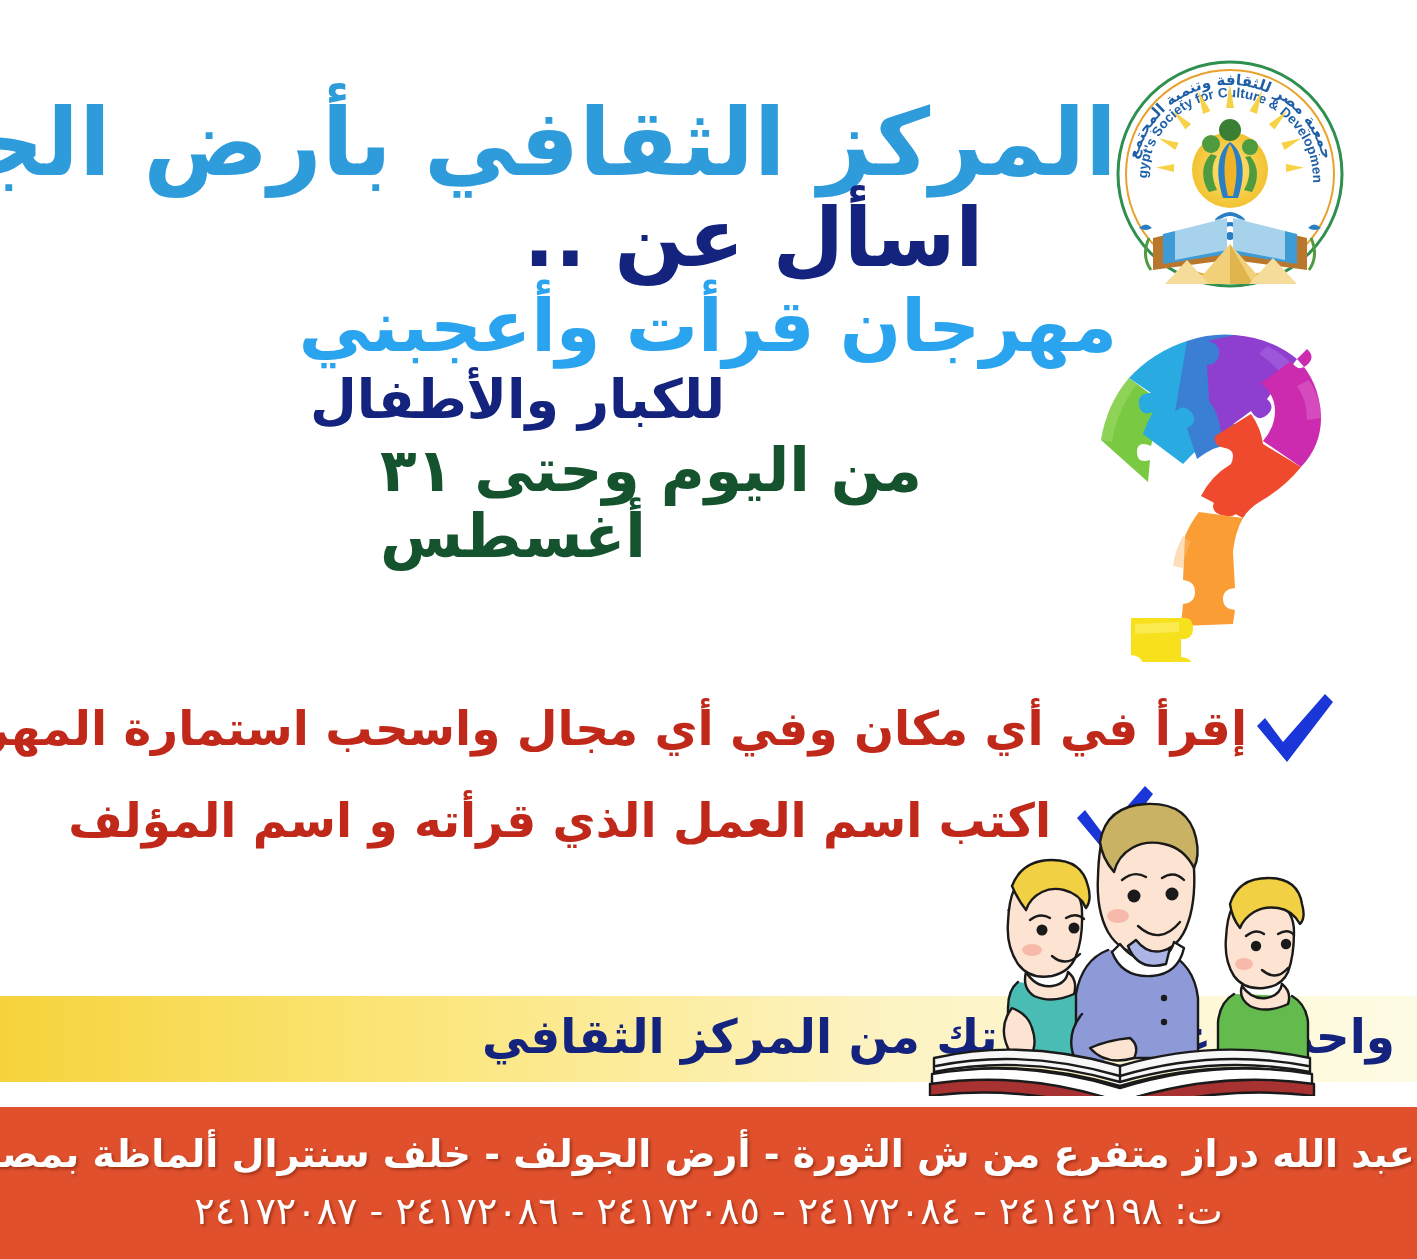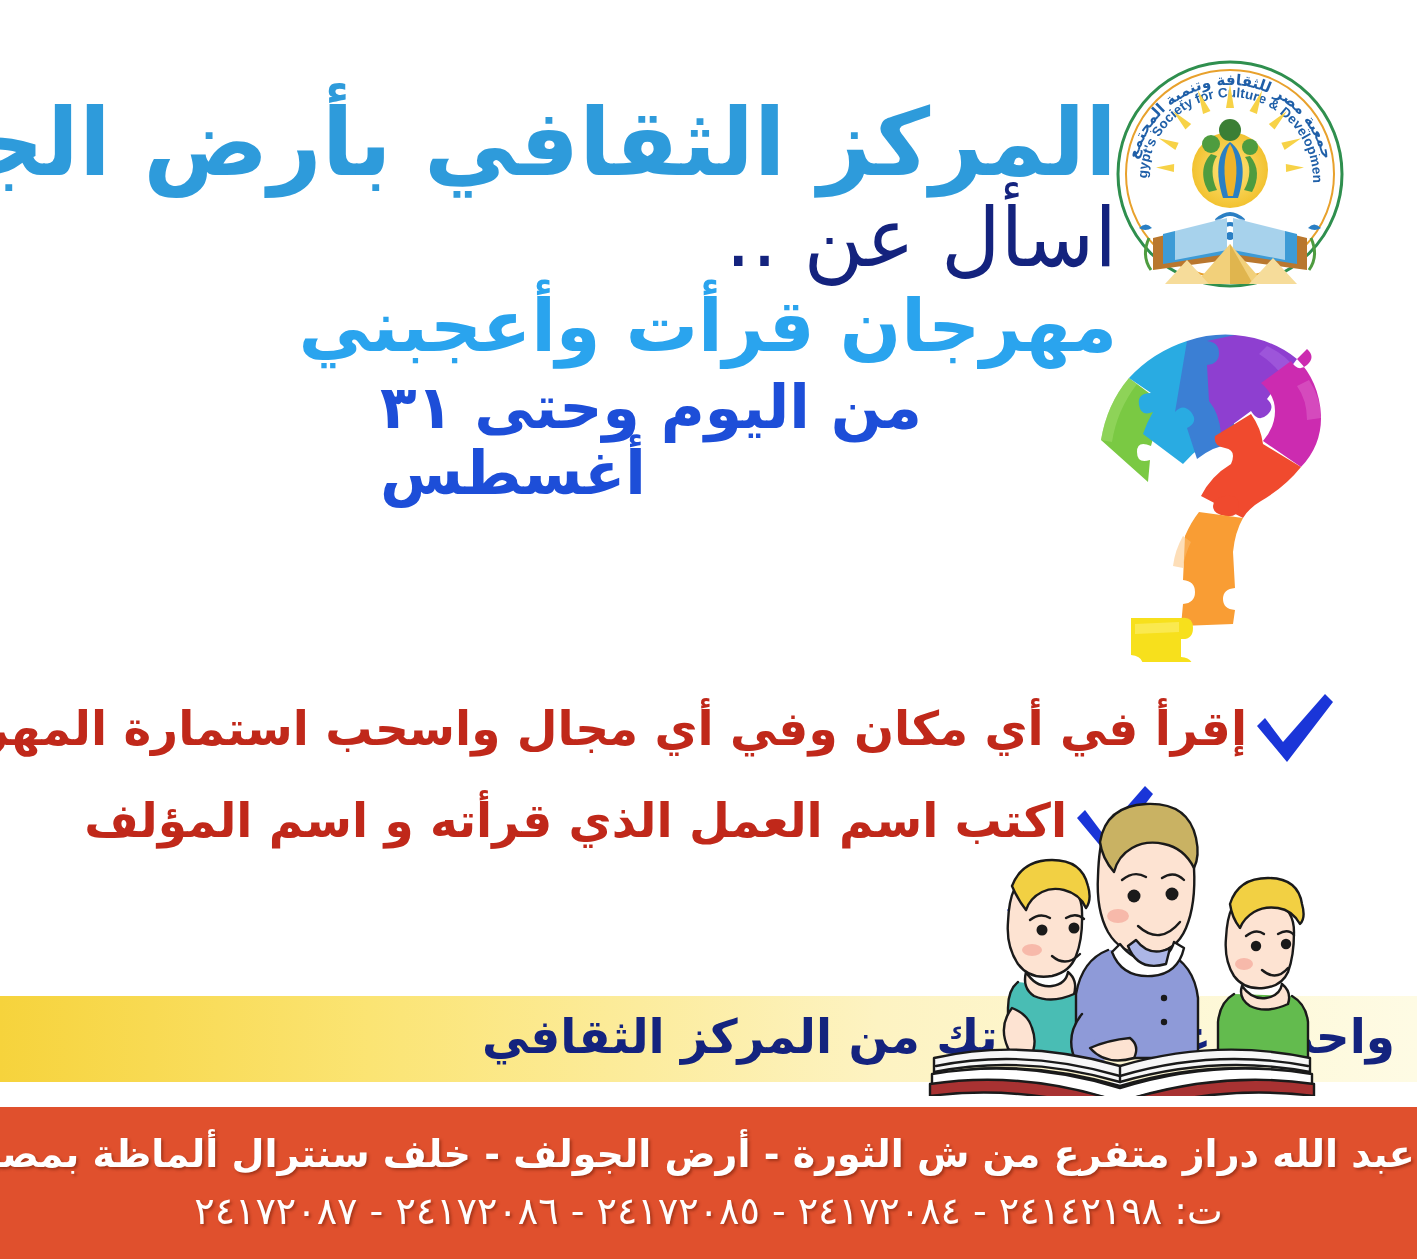--- a/index.html
+++ b/index.html
@@ -43,24 +43,24 @@
     font-weight: bold;
     color: #2e9bdb;
     line-height: 1.02;
     letter-spacing: -1px;
     white-space: nowrap;
     text-align: center;
     margin-bottom: 2px;
   }
   .line-ask {
     font-size: 82px;
-    font-weight: normal;
+    font-weight: bold;
     color: #14237e;
     line-height: 1.06;
-    text-align: right;
+    text-align: center;
     padding-left: 330px;
     margin-top: 4px;
   }
   .line-fest {
     font-size: 72px;
     font-weight: bold;
     color: #2aa4ee;
     line-height: 1.08;
     text-align: right;
     padding-left: 155px;
@@ -71,21 +71,21 @@
     font-weight: bold;
     color: #14237e;
     line-height: 1.1;
     text-align: left;
     padding-left: 250px;
     margin-top: 4px;
   }
   .line-date {
     font-size: 60px;
     font-weight: bold;
-    color: #1d4ed8;
+    color: #14532d;
     line-height: 1.1;
     text-align: left;
     padding-left: 320px;
     margin-top: 8px;
   }
 
   
   .qmark-wrap {
     position: absolute;
     top: 332px;
@@ -105,21 +105,21 @@
   }
   .bullet-row {
     display: flex;
     flex-direction: row;
     align-items: center;
     justify-content: flex-start;
     direction: rtl;
     margin-bottom: 14px;
   }
   .bullet-row.r1 { padding-right: 80px; }
-  .bullet-row.r2 { padding-right: 260px; }
+  .bullet-row.r2 { padding-right: 260px; gap: 16px; }
   .bullet-row.r3 { padding-right: 330px; }
   .check {
     flex: 0 0 auto;
     width: 86px;
     height: 78px;
     margin-left: 4px;
   }
   .check svg { display: block; width: 100%; height: 100%; }
   .bullet-text {
     font-size: 47px;
@@ -288,20 +288,21 @@
 
       <path d="M34 176 q 7 -7 13 0 q -7 4 -13 0" fill="#2a7fc4"></path>
       <path d="M216 176 q -7 -7 -13 0 q 7 4 13 0" fill="#2a7fc4"></path>
     </svg>
   </div>
 
   <div class="headline-block">
     <div class="line-title">المركز الثقافي بأرض الجولف</div>
     <div class="line-ask">اسأل عن ..</div>
     <div class="line-fest">مهرجان قرأت وأعجبني</div>
+    <div class="line-aud">للكبار والأطفال</div>
     <div class="line-date">من اليوم وحتى ٣١ أغسطس</div>
   </div>
 
   <div class="qmark-wrap">
     <svg viewBox="0 0 290 330" xmlns="http://www.w3.org/2000/svg">
 
       <path d="M22 108 q 6 -36 28 -62 l 40 30 q -14 18 -18 38 q -14 -6 -14 6 q 0 12 13 8 l -2 22 Z" fill="#7ac943"></path>
       <path d="M22 108 q 6 -36 28 -62 l 8 6 q -20 26 -25 58 Z" fill="#a2dd6d" opacity="0.5"></path>
 
       <path d="M50 46 q 24 -26 58 -37 l 16 46 q 8 -9 16 0 q 8 9 -4 16 l 10 31 q -24 9 -42 30 l -40 -30 q 4 -12 10 -22 q -12 5 -14 -7 q -2 -12 12 -12 Z" fill="#29abe2"></path>

